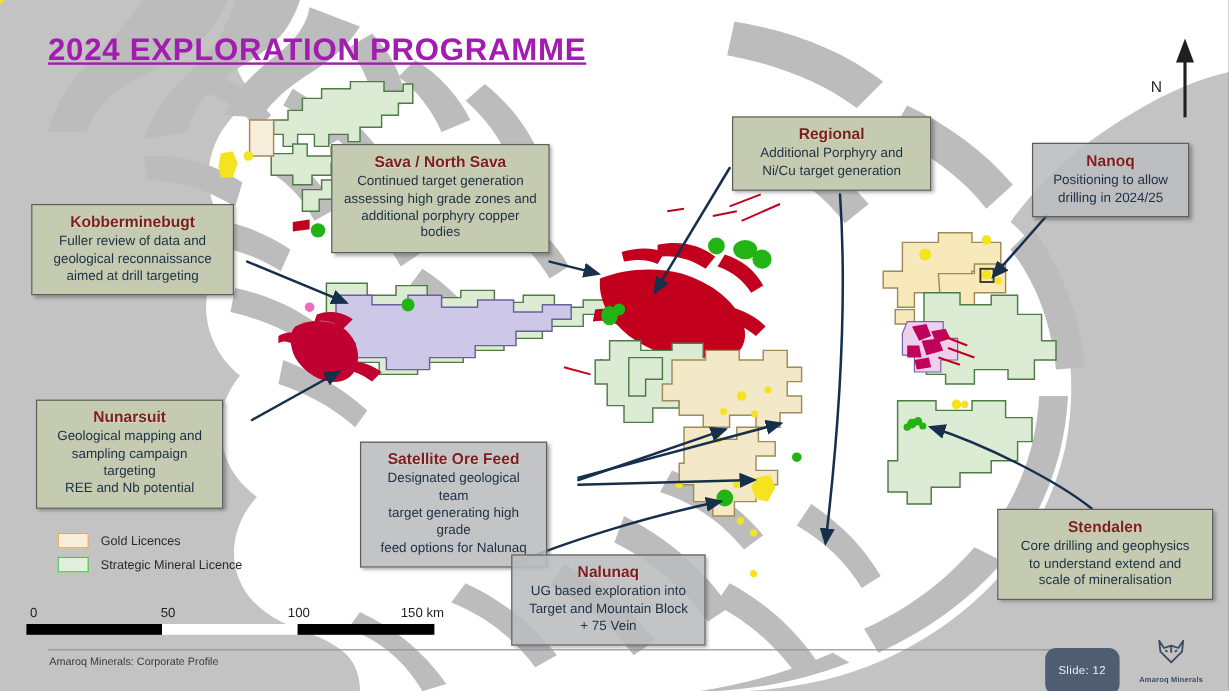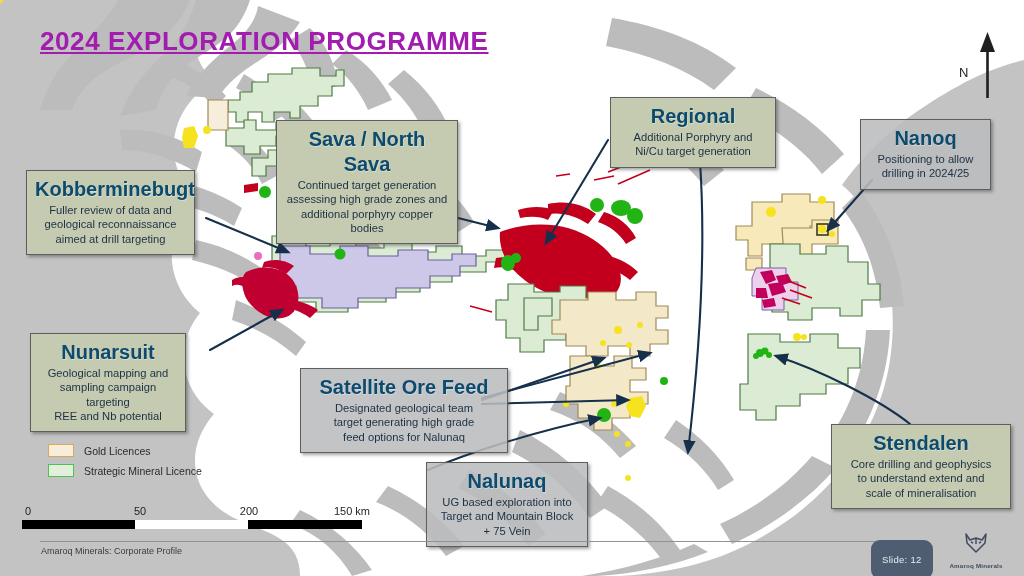--- a/index.html
+++ b/index.html
@@ -40,39 +40,39 @@
     position: absolute;
     box-sizing: border-box;
     border: 1.4px solid #5e5e5e;
     padding: 6px 8px 8px 8px;
     text-align: center;
     box-shadow: 2px 2px 3px rgba(60,60,60,0.45);
   }
   .callout.green { background: #c5cbb0; }
   .callout.grey  { background: rgba(186,188,189,0.88); }
   .callout .c-title {
-    font-size: 20px;
+    font-size: 13px;
     font-weight: bold;
-    color: #0c4a6e;
+    color: #7f1d1d;
     line-height: 1.25;
     margin-bottom: 1px;
     text-shadow: 0.6px 0.6px 0 rgba(255,255,255,0.35);
   }
   .callout .c-body {
     font-size: 11.2px;
     line-height: 1.28;
     color: #1d3044;
   }
 
   #callout-kobberminebugt { left: 26px;  top: 170px; width: 169px; }
   #callout-sava           { left: 276px; top: 120px; width: 182px; }
   #callout-regional       { left: 610px; top: 97px;  width: 166px; }
   #callout-nanoq          { left: 860px; top: 119px; width: 131px; }
   #callout-nunarsuit      { left: 30px;  top: 333px; width: 156px; }
-  #callout-satellite      { left: 300px; top: 368px; width: 208px; text-align: center; }
+  #callout-satellite      { left: 300px; top: 368px; width: 156px; text-align: center; }
   #callout-nalunaq        { left: 426px; top: 462px; width: 162px; }
   #callout-stendalen      { left: 831px; top: 424px; width: 180px; }
 
   
   #legend {
     position: absolute;
     left: 48px; top: 444px;
   }
   .legend-row {
     display: flex;
@@ -486,21 +486,21 @@
     <div class="legend-row">
       <span class="legend-swatch strategic"></span>
       <span class="legend-label">Strategic Mineral Licence</span>
     </div>
   </div>
 
   <div id="scalebar">
     <div id="scale-numbers">
       <span style="left:6px">0</span>
       <span style="left:118px">50</span>
-      <span style="left:227px">200</span>
+      <span style="left:227px">100</span>
       <span style="left:330px">150 km</span>
     </div>
     <div id="scale-bar-track">
       <div class="scale-seg dark" style="width:113px"></div>
       <div class="scale-seg light" style="width:113px"></div>
       <div class="scale-seg dark" style="width:114px"></div>
     </div>
   </div>
 
   <div id="footer-rule"></div>

